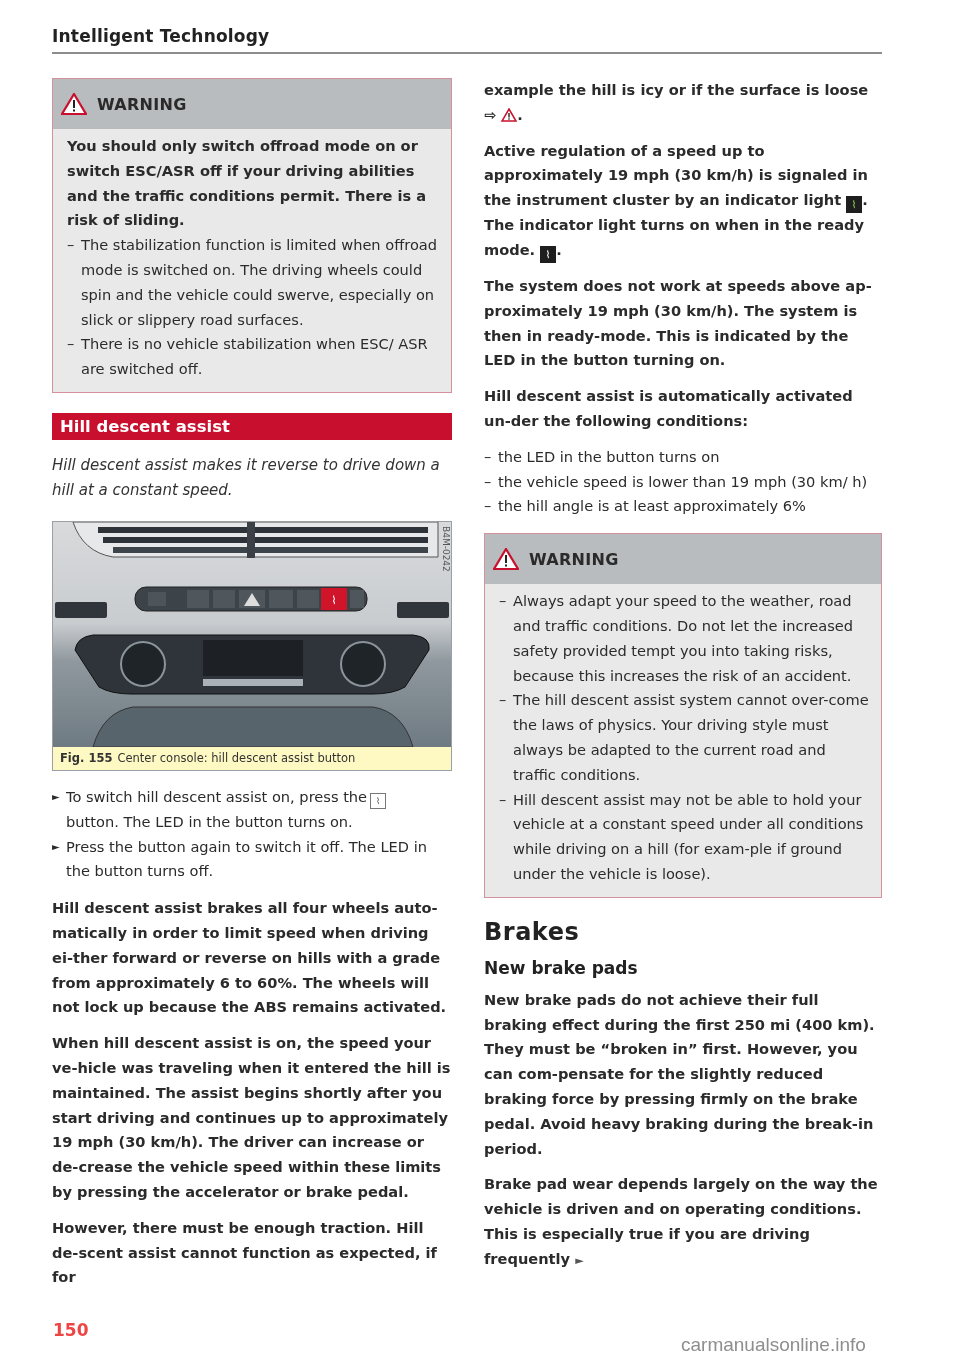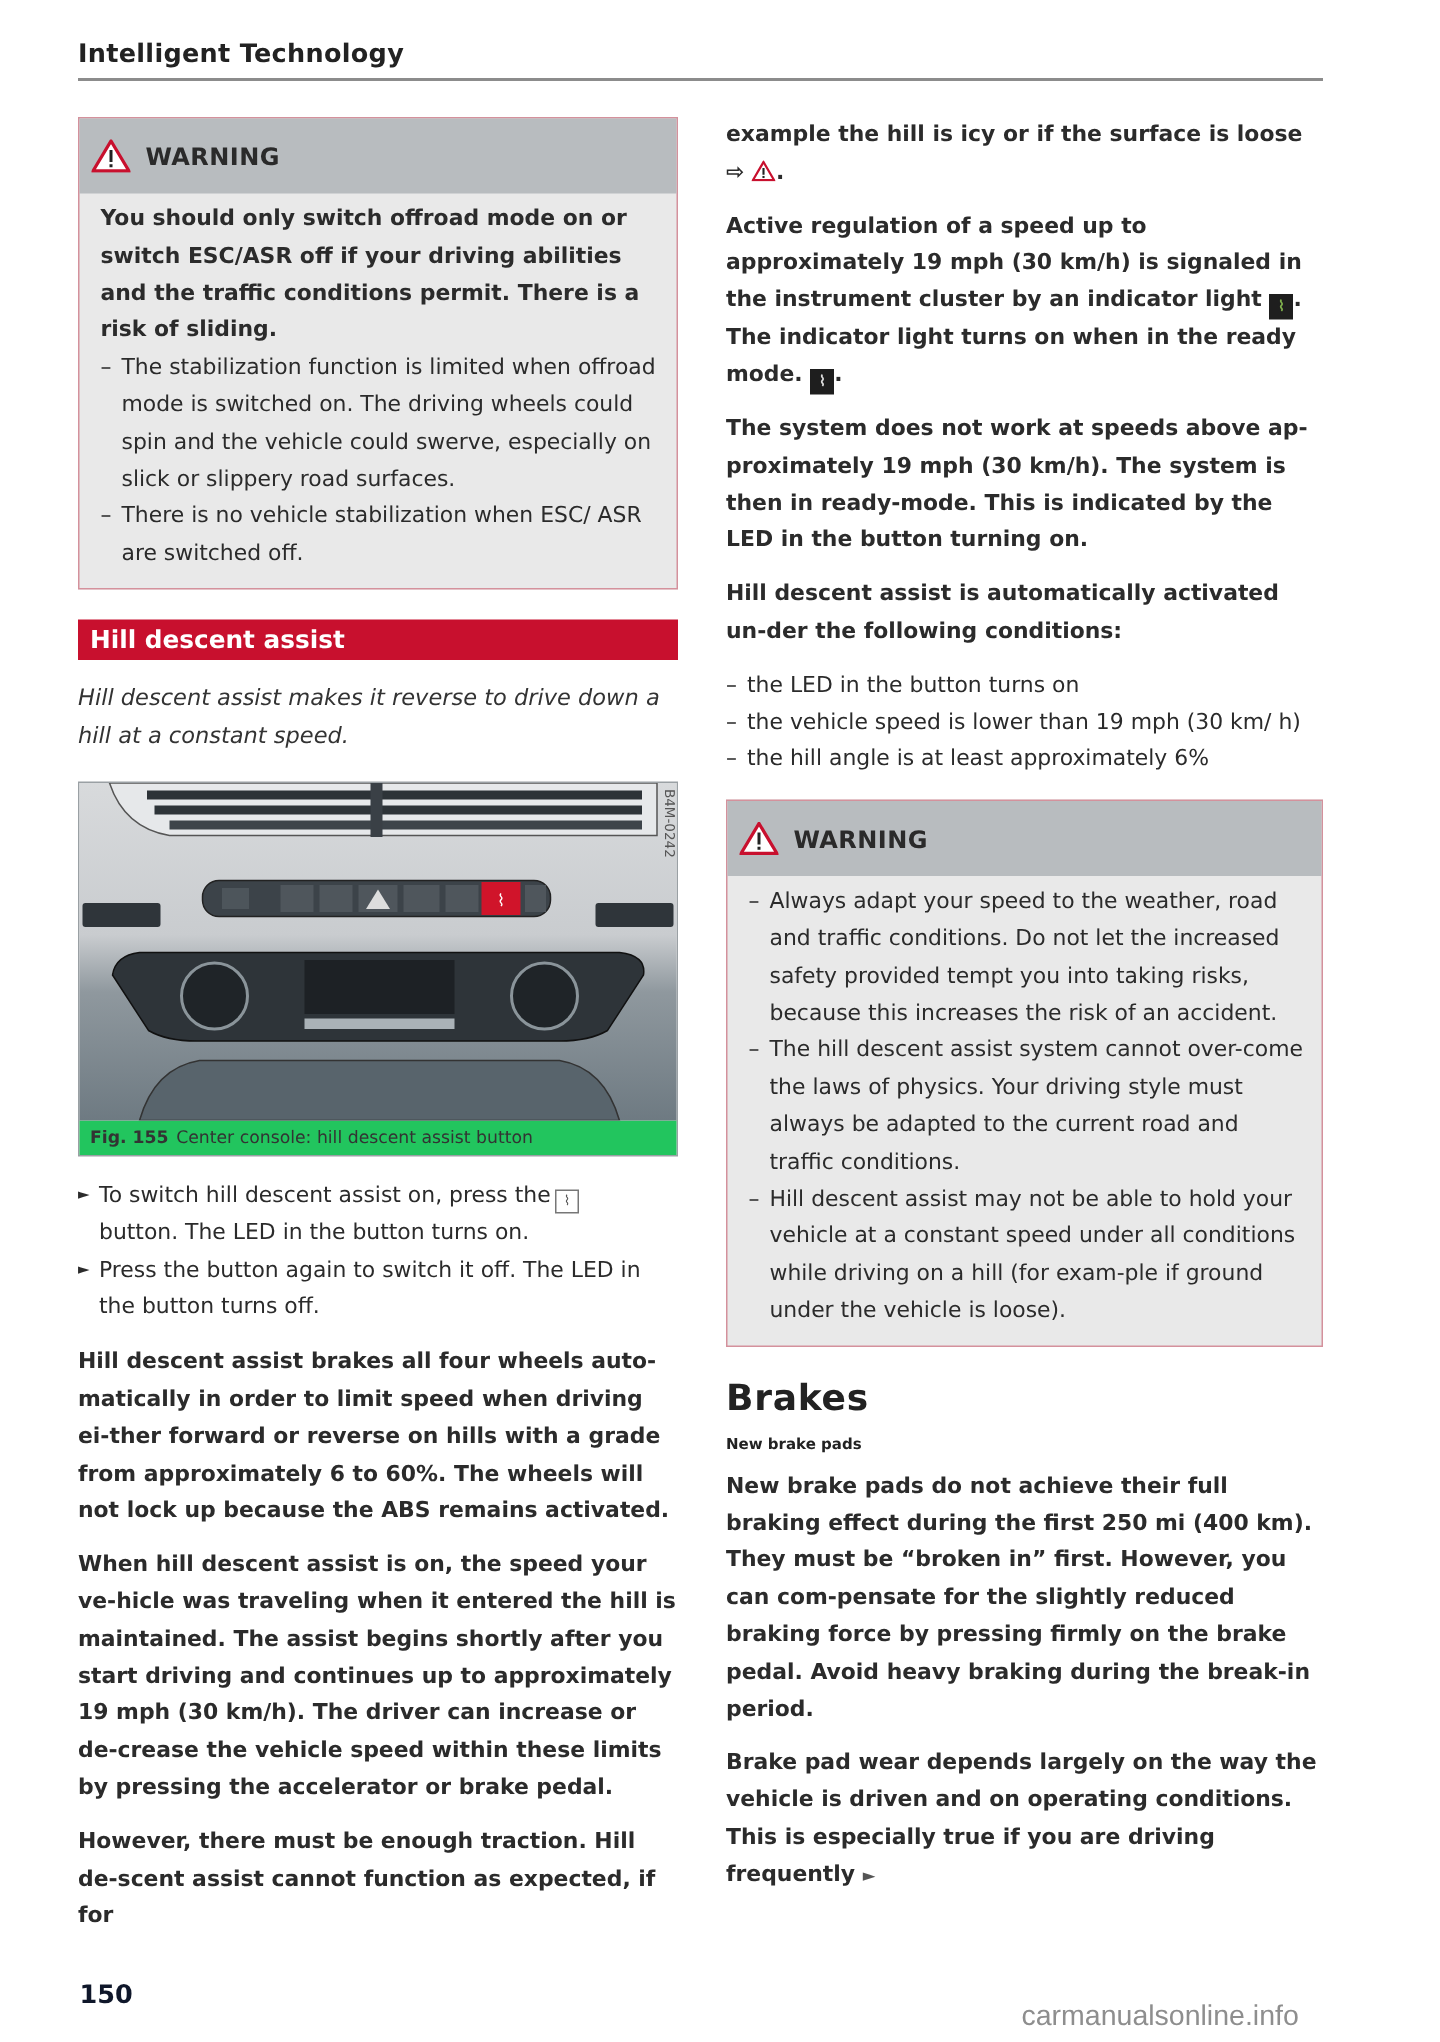--- a/index.html
+++ b/index.html
@@ -36,39 +36,39 @@
   .dash-item .txt { flex: 1; }
 
   .section-bar {
     background: #c8102e; color: #fff; font-weight: bold; font-size: 16.5px;
     height: 27px; line-height: 27px; padding-left: 8px; margin-top: 4px;
   }
   .intro { font-style: italic; font-size: 15px; line-height: 25px; margin: 13px 0 18px 0; color: #333; }
 
   .figure { width: 398px; border: 1px solid #9aa0a4; }
   .figure .img { position: relative; height: 225px; background: linear-gradient(#d8dadc 0%, #c9cccf 45%, #8f989e 62%, #6e7a82 100%); overflow: hidden; }
-  .figure .cap { background: #22c55e; font-size: 11.5px; padding: 4px 6px 5px 7px; color: #333; }
+  .figure .cap { background: #fef9c3; font-size: 11.5px; padding: 4px 6px 5px 7px; color: #333; }
   .figure .cap b { font-weight: bold; margin-right: 5px; }
 
   .bullet-item { display: flex; font-size: 14.6px; line-height: 24.8px; }
   .bullet-item .tri { width: 14px; flex: none; font-size: 10px; }
   .btn-glyph {
     display: inline-block; width: 14px; height: 14px; border: 1px solid #777; vertical-align: -2px;
     font-size: 9px; line-height: 14px; text-align: center; color: #555; margin-left: 3px;
   }
   .ind-glyph {
     display: inline-block; width: 16px; height: 17px; background: #1e1e1e; vertical-align: -3px;
     color: #7fb04d; font-size: 10px; line-height: 17px; text-align: center;
   }
   .ind-glyph.white { color: #ddd; }
 
   h2.brakes { font-size: 24px; font-weight: bold; margin: 20px 0 12px 0; color: #222; letter-spacing: 0.5px; }
-  h3 { font-size: 10px; font-weight: bold; margin: 0 0 10px 0; color: #222; }
-
-  .page-number { position: absolute; left: 53px; top: 1320px; font-size: 17px; font-weight: bold; color: #0f172a; }
+  h3 { font-size: 17px; font-weight: bold; margin: 0 0 10px 0; color: #222; }
+
+  .page-number { position: absolute; left: 53px; top: 1320px; font-size: 17px; font-weight: bold; color: #ef4444; }
   .watermark { position: absolute; left: 681px; top: 1334px; font-family: "Liberation Sans", sans-serif; font-size: 19px; color: #8e8e8e; }
 </style>
 </head>
 <body>
 
 <div class="page-header">
   <span class="title">Intelligent Technology</span>
 </div>
 
 <div class="col col-left">

